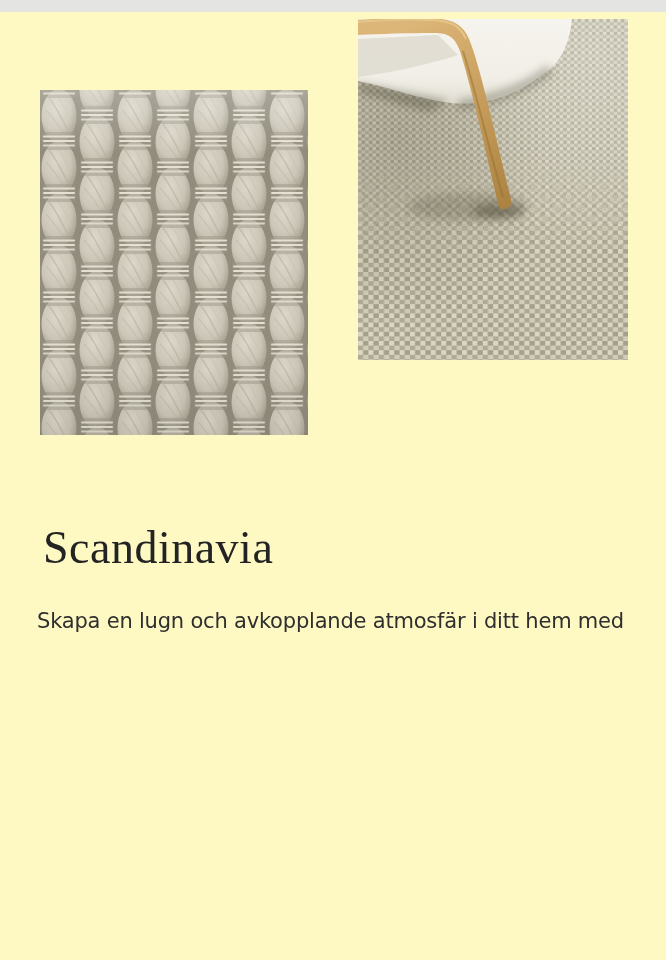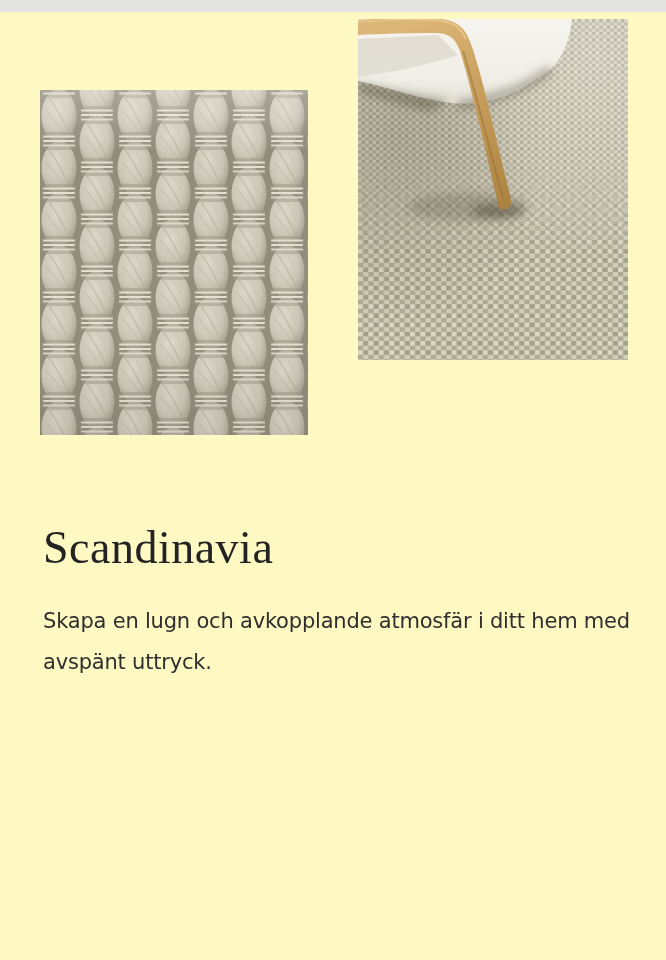--- a/index.html
+++ b/index.html
@@ -11,21 +11,21 @@
   .photo { position:absolute; overflow:hidden; }
   .photo svg { display:block; }
   .photo-left  { left:40px;  top:78px; width:268px; height:345px; }
   .photo-right { left:358px; top:7px;  width:270px; height:341px; }
   .page-title {
     position:absolute; left:43px; top:511px; margin:0;
     font-family:"Liberation Serif", serif; font-weight:400;
     font-size:46px; line-height:50px; letter-spacing:0.5px;
     color:#232323;
   }
-  .paragraph { position:absolute; left:43px; top:589px; width:606px; }
+  .paragraph { position:absolute; left:37px; top:589px; width:606px; }
   .paragraph .line {
     font-family:"DejaVu Sans", sans-serif;
     font-size:21px; line-height:41.2px; letter-spacing:-0.2px;
     color:#2f2f2f; white-space:nowrap;
   }
 </style>
 </head>
 <body>
 
 <div class="page">
@@ -146,16 +146,15 @@
       <path d="M -2,3 C 30,1 62,-1 84,2 C 96,4 103,9 108,20" stroke="#e8c98f" stroke-width="2" fill="none" opacity="0.8"></path>
       <path d="M 106,30 C 117,62 132,128 146,178" stroke="#96循6e32" stroke-width="2" fill="none" opacity="0"></path>
       <path d="M 105,32 C 116,66 131,130 145,178" stroke="#8f6a30" stroke-width="2" fill="none" opacity="0.45"></path>
     </svg>
   </figure>
 
   <h1 class="page-title">Scandinavia</h1>
 
   <div class="paragraph">
     <div class="line">Skapa en lugn och avkopplande atmosfär i ditt hem med</div>
-    <div class="line">avspänt uttryck.</div>
   </div>
 
 </div>
 
 </body></html>

